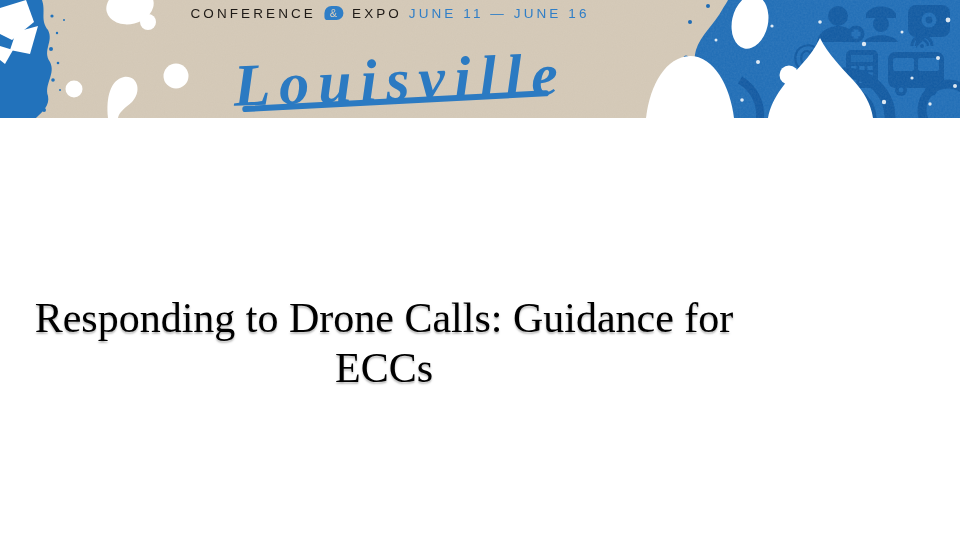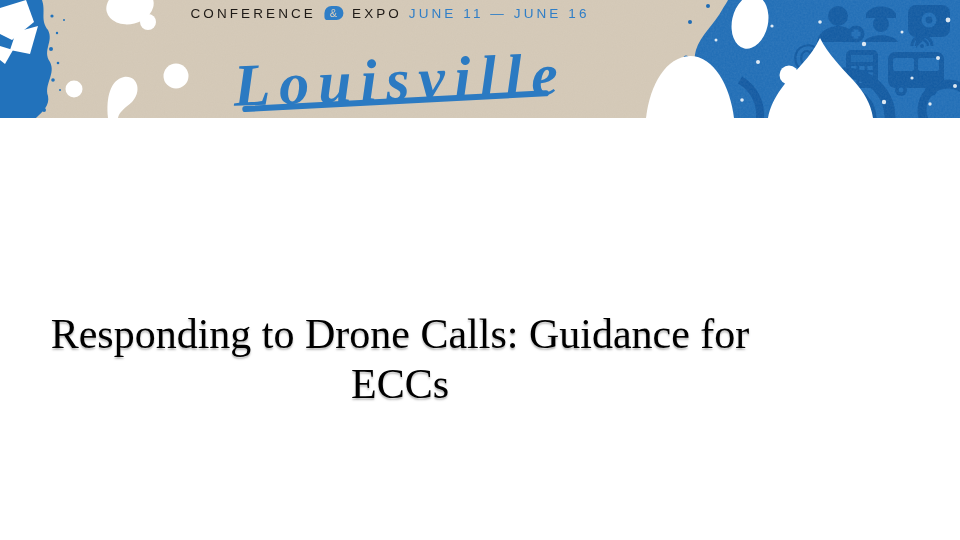--- a/index.html
+++ b/index.html
@@ -84,21 +84,21 @@
     height: 6px;
     border-radius: 3px;
     background: #2b7ac2;
     transform: rotate(-1deg);
   }
   
   .slide-title {
     position: absolute;
     top: 293px; left: 0;
     width: 768px;
-    margin: 16px;
+    margin: 0;
     text-align: center;
     font-family: "Liberation Serif", serif;
     font-weight: normal;
     font-size: 42px;
     line-height: 50px;
     color: #000000;
     text-shadow: 0 2px 2px rgba(130,130,130,.55);
   }
 </style>
 </head>

